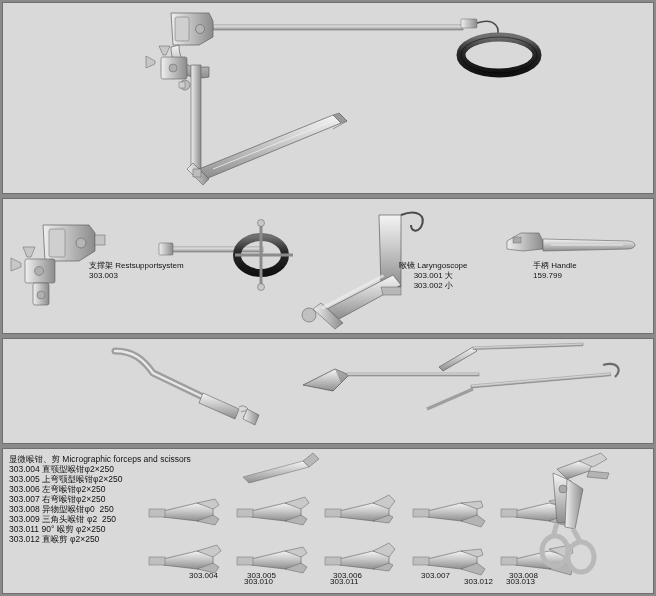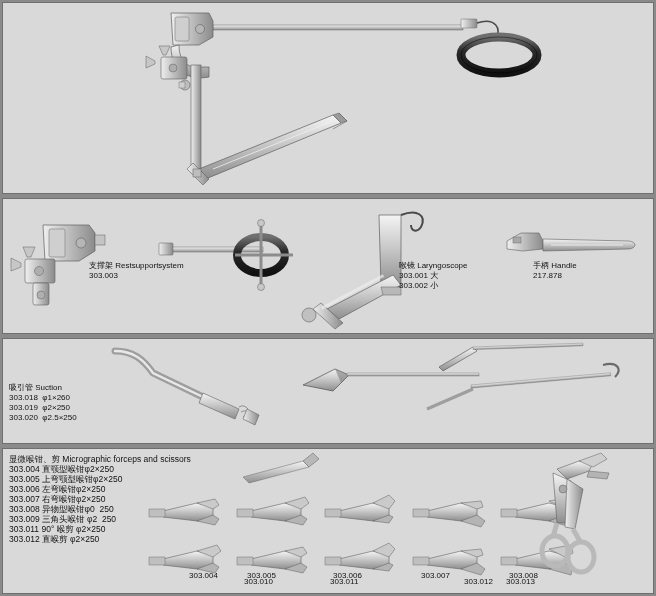--- a/index.html
+++ b/index.html
@@ -109,26 +109,26 @@
 
       <path d="M504 42 L518 34 L536 34 L540 42 L540 50 L520 52 L504 50 Z" fill="url(#g2)" stroke="#5f5f5f" stroke-width="0.6"></path>
       <rect x="510" y="38" width="8" height="6" fill="#a8a8a8" stroke="#5f5f5f" stroke-width="0.4"></rect>
       <path d="M540 40 L626 42 C 634 43, 634 49, 626 50 L540 52 Z" fill="url(#g1)" stroke="#5f5f5f" stroke-width="0.6"></path>
       <line x1="548" y1="46" x2="620" y2="46" stroke="#f2f2f2" stroke-width="1.2" opacity="0.8"></line>
     </svg>
 
     <div class="cap" style="left:86px;top:62px;"><span>支撑架 Restsupportsystem</span>
 <span>303.003</span></div>
 
-    <div class="cap" style="left:396px;top:62px;"><span>喉镜 Laryngoscope</span>
+    <div class="cap" style="left:396px;top:62px;text-align:center;"><span>喉镜 Laryngoscope</span>
 <span>303.001 大</span>
 <span>303.002 小</span></div>
 
     <div class="cap" style="left:530px;top:62px;"><span>手柄 Handle</span>
-<span>217.878</span></div>
+<span>159.799</span></div>
   </div>
 
   <div class="panel p3">
     <svg width="650" height="104" viewBox="0 0 650 104">
 
       <path d="M112 12 C 130 12, 140 20, 150 34 L 200 58" fill="none" stroke="#9e9e9e" stroke-width="7" stroke-linecap="round"></path>
       <path d="M112 12 C 130 12, 140 20, 150 34 L 200 58" fill="none" stroke="#e8e8e8" stroke-width="2.4" stroke-linecap="round"></path>
       <path d="M200 54 L236 70 L232 80 L196 64 Z" fill="url(#g1)" stroke="#5f5f5f" stroke-width="0.6"></path>
       <g stroke="#6f6f6f" stroke-width="0.7" fill="none">
         <path d="M236 68 q 5 -3 9 2"></path>
@@ -142,24 +142,20 @@
       <rect x="344" y="34" width="132" height="3" fill="url(#g1)" stroke="#6b6b6b" stroke-width="0.4"></rect>
 
       <path d="M436 28 L470 8 L474 12 L440 32 Z" fill="url(#g1)" stroke="#4f4f4f" stroke-width="0.6"></path>
       <rect x="470" y="8" width="110" height="2.6" fill="url(#g1)" stroke="#6b6b6b" stroke-width="0.4" transform="rotate(-2 470 8)"></rect>
 
       <path d="M424 70 L470 50" fill="none" stroke="#9e9e9e" stroke-width="3"></path>
       <rect x="468" y="46" width="140" height="3" fill="url(#g1)" stroke="#6b6b6b" stroke-width="0.4" transform="rotate(-5 468 46)"></rect>
       <path d="M600 26 C 614 22, 620 30, 612 38" fill="none" stroke="#6a6a6a" stroke-width="2.2"></path>
     </svg>
 
-    <div class="cap" style="left:6px;top:44px;"><span>吸引管 Suction</span>
-<span>303.018  φ1×260</span>
-<span>303.019  φ2×250</span>
-<span>303.020  φ2.5×250</span></div>
 
   </div>
 
   <div class="panel p4">
     <div class="cap ttl" style="left:6px;top:5px;"><span>显微喉钳、剪 Micrographic forceps and scissors</span>
 <span>303.004 直颚型喉钳φ2×250</span>
 <span>303.005 上弯颚型喉钳φ2×250</span>
 <span>303.006 左弯喉钳φ2×250</span>
 <span>303.007 右弯喉钳φ2×250</span>
 <span>303.008 异物型喉钳φ0  250</span>

